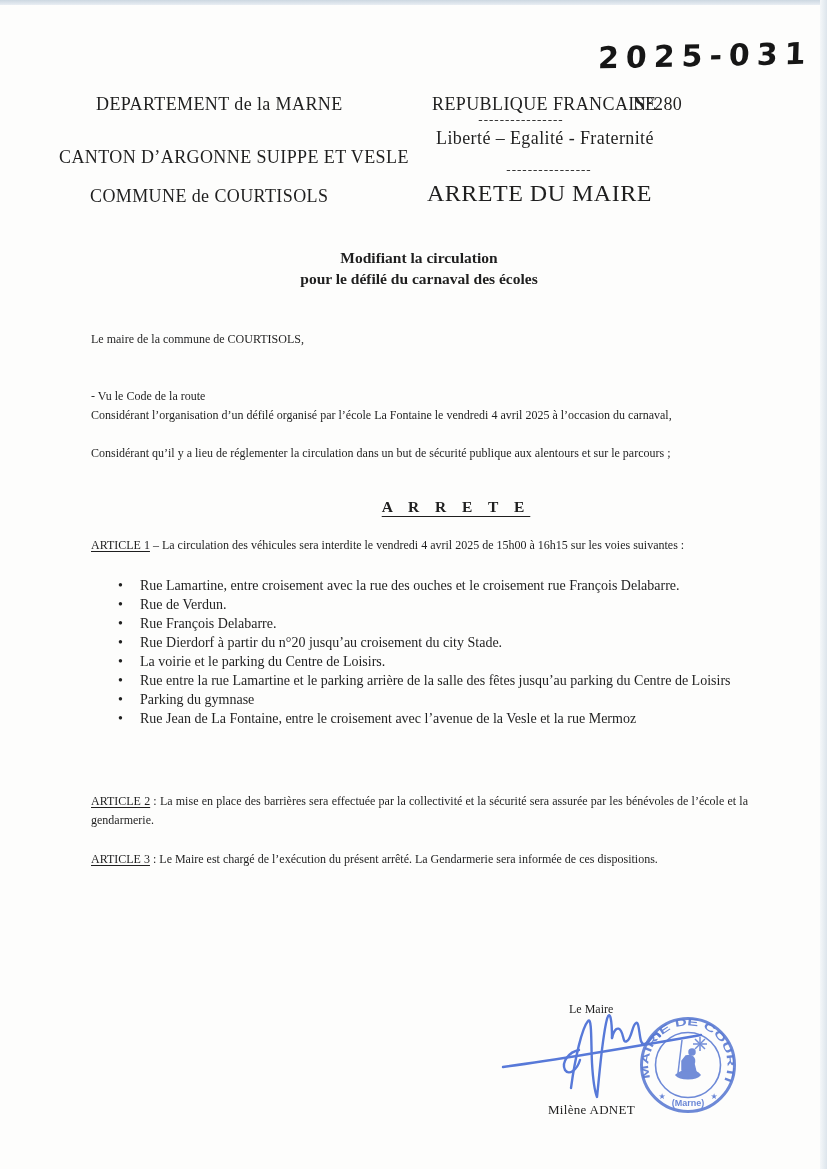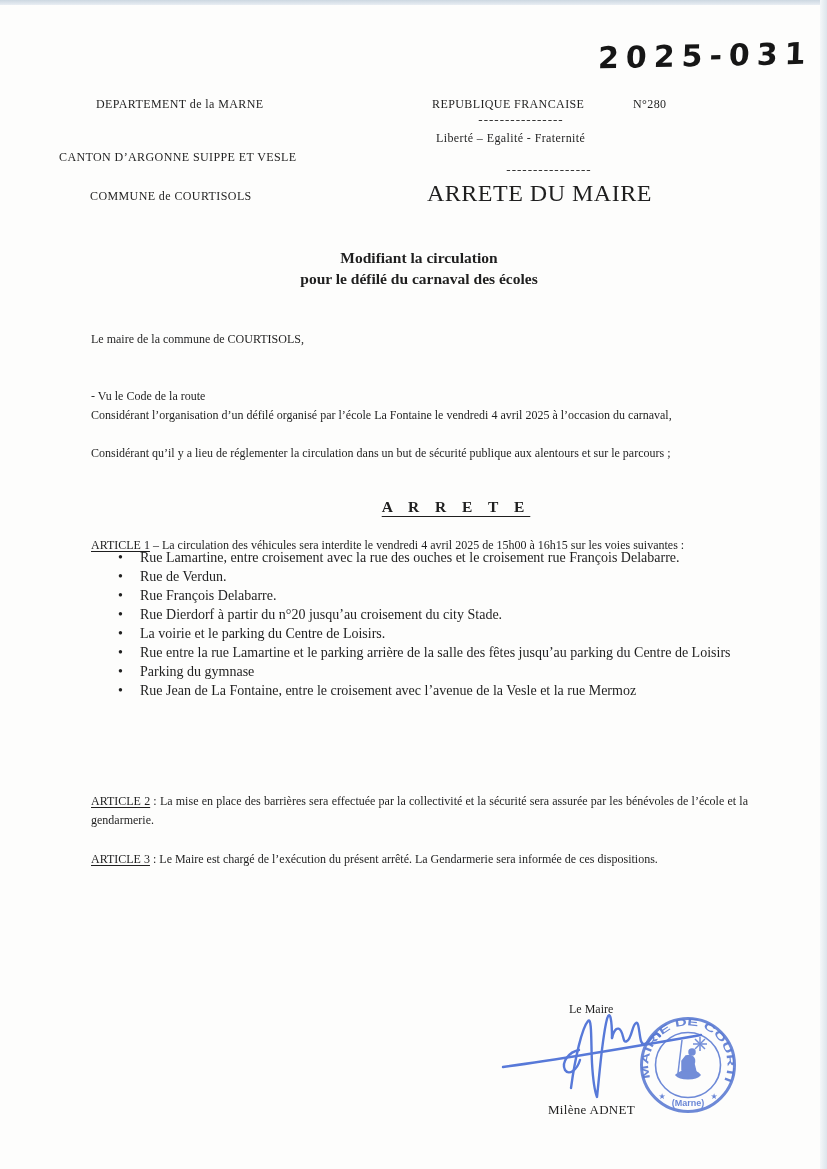--- a/index.html
+++ b/index.html
@@ -12,34 +12,34 @@
   .abs { position:absolute; }
   .edge-top { position:absolute; top:0; left:0; right:0; height:5px;
     background:linear-gradient(#ccd7e1,#e9eef3); }
   .edge-right { position:absolute; top:0; right:0; bottom:0; width:7px;
     background:linear-gradient(90deg,#f4f7f9,#dde5ec); }
   .handwritten {
     left:598px; top:38px; font-family:"DejaVu Sans",sans-serif;
     font-weight:bold; font-size:30px; letter-spacing:7px; color:#161616;
     transform:rotate(-1.2deg) skewX(-3deg);
   }
-  .h-small { font-size:12px; line-height:17px; letter-spacing:0.4px; }
+  .h-small { font-size:18px; line-height:17px; letter-spacing:0.4px; }
   .bold { font-weight:normal; }
   .doc-type { font-size:24px; font-weight:normal; letter-spacing:0.5px; }
   .sep { font-size:13px; letter-spacing:1px; color:#2a2a2a; }
   .title-block { left:91px; width:656px; top:247px; text-align:center;
     font-weight:bold; font-size:15.5px; line-height:21px; }
   .body-text { font-size:12px; line-height:19px; }
   .col { left:91px; width:657px; }
   .justify { text-align:justify; }
   .u { text-decoration:underline; text-underline-offset:2px; }
   .decision { left:120px; width:672px; top:498px; text-align:center; }
   .decision span { font-weight:bold; font-size:15.5px; letter-spacing:6px;
     text-decoration:underline; text-underline-offset:4px; }
-  ul.streets { left:91px; width:660px; top:548px; margin:0; padding:0;
+  ul.streets { left:91px; width:660px; top:576px; margin:0; padding:0;
     list-style:none; }
   ul.streets li { position:relative; padding-left:49px; font-size:14px;
     line-height:19px; }
   ul.streets li::before { content:"•"; position:absolute; left:27px; top:0;
     font-size:14px; }
   .sig-svg, .stamp-svg { position:absolute; }
 </style>
 </head>
 <body>
 

